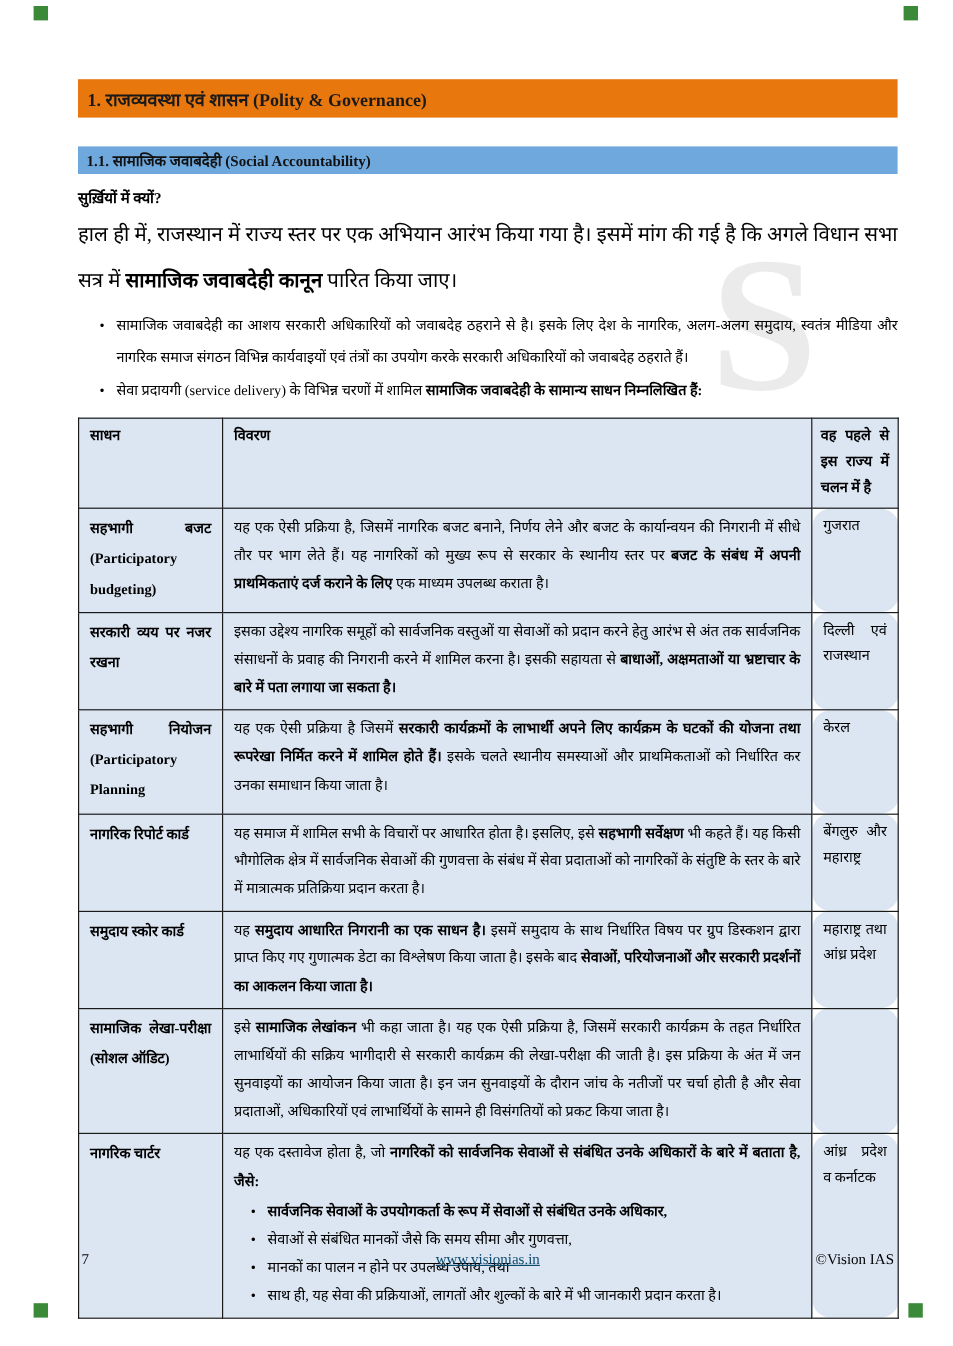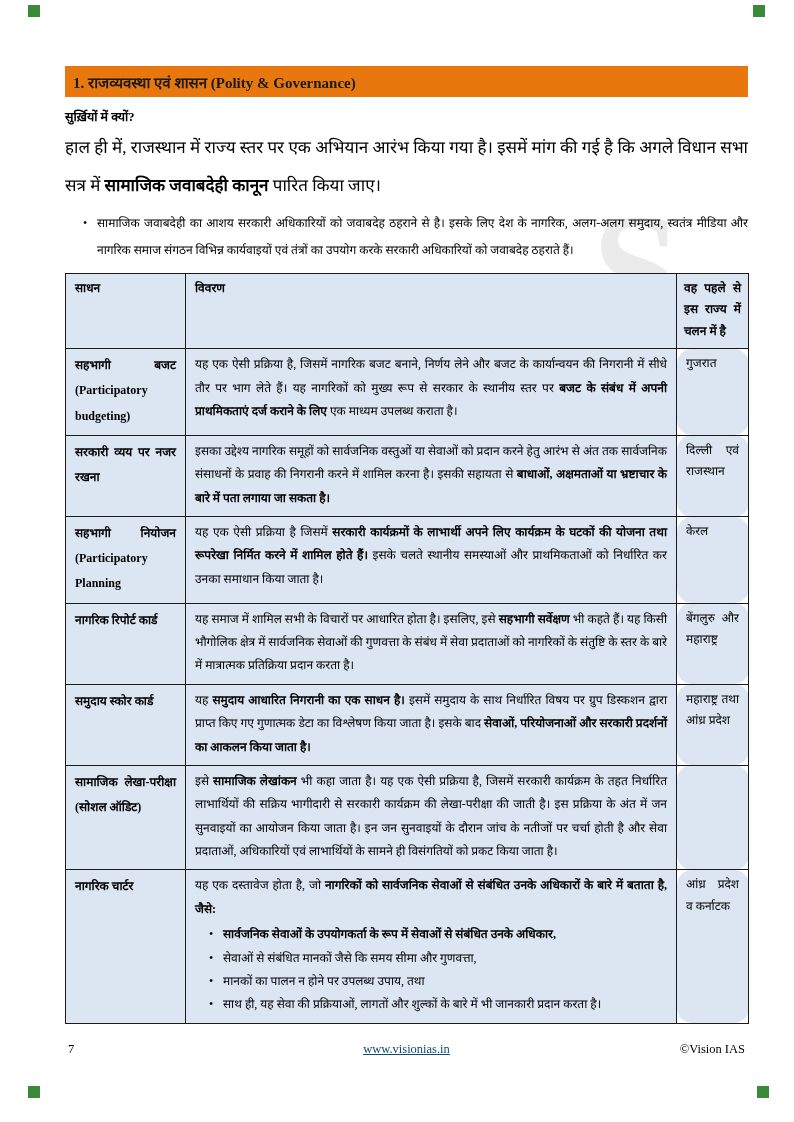--- a/index.html
+++ b/index.html
@@ -68,28 +68,30 @@
   <div class="corner" style="left: 753px; top: 5px; background: rgb(58, 138, 58);"></div>
   <div class="corner" style="left: 28px; top: 1086px; background: rgb(58, 138, 58);"></div>
   <div class="corner" style="left: 757px; top: 1086px; background: rgb(58, 138, 58);"></div>
 
   <div class="watermark" style="color: rgb(235, 235, 235);">S</div>
 
   <div class="content">
 
     <div class="h1bar" style="background: rgb(232, 119, 14);">1. राजव्यवस्था एवं शासन (Polity &amp; Governance)</div>
 
+    <div class="h2bar" style="background: rgb(111, 168, 220);">1.1. सामाजिक जवाबदेही (Social Accountability)</div>
 
     <div class="bold-head">सुर्ख़ियों में क्यों?</div>
 
     <div class="para"><span>हाल ही में, राजस्थान में राज्य स्तर पर एक अभियान आरंभ किया गया है। इसमें मांग की गई है कि अगले विधान सभा सत्र में </span><span class="seg-b">सामाजिक जवाबदेही कानून</span><span> पारित किया जाए।</span></div>
 
 
     <ul class="intro-bullets">
         <li><span>सामाजिक जवाबदेही का आशय सरकारी अधिकारियों को जवाबदेह ठहराने से है। इसके लिए देश के नागरिक, अलग-अलग समुदाय, स्वतंत्र मीडिया और नागरिक समाज संगठन विभिन्न कार्यवाइयों एवं तंत्रों का उपयोग करके सरकारी अधिकारियों को जवाबदेह ठहराते हैं।</span></li>
+        <li><span>सेवा प्रदायगी (service delivery) के विभिन्न चरणों में शामिल </span><span class="seg-b">सामाजिक जवाबदेही के सामान्य साधन निम्नलिखित हैं:</span></li>
       </ul>
 
     <table class="tools">
       <colgroup>
         <col style="width:120px;">
         <col style="width:491px;">
         <col style="width:72px;">
       </colgroup>
       <thead>
         <tr>

